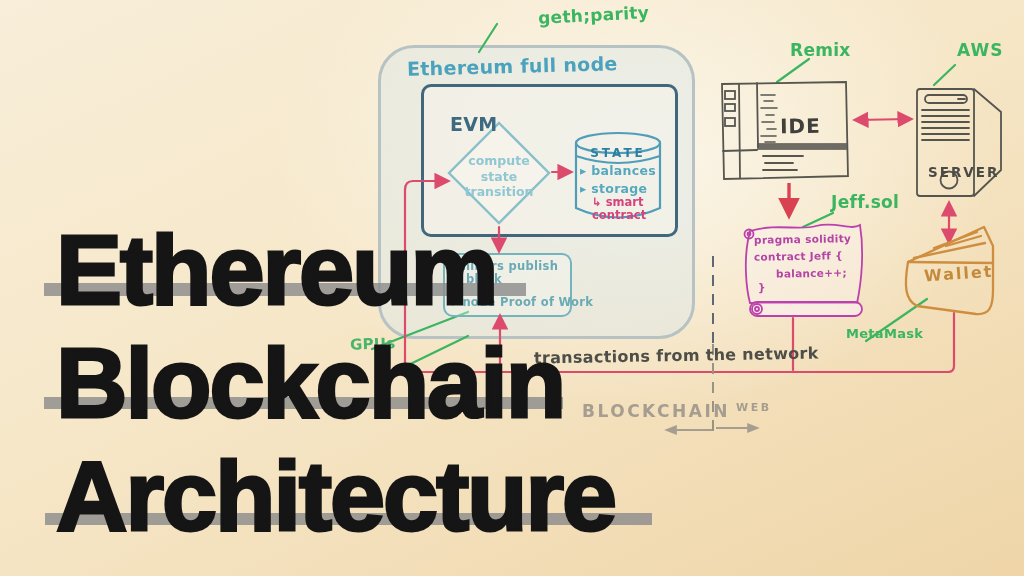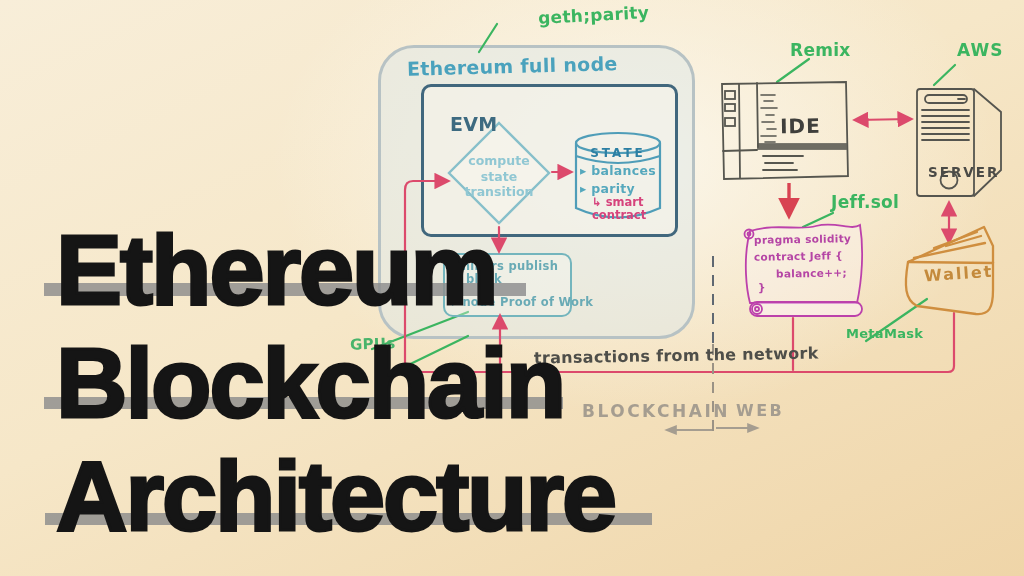--- a/index.html
+++ b/index.html
@@ -144,31 +144,31 @@
   <div class="hw lbl" style="left:430px;top:113px;font-size:19px;font-weight:700;color:#3d6a80;margin-left:20px;">EVM</div>
 
   <div class="lbl abs" style="left:454px;top:153px;width:90px;text-align:center;font-size:12.5px;line-height:15.5px;color:#90c7d3;font-weight:600;">
     <div>compute</div>
     <div>state</div>
     <div>transition</div>
   </div>
 
   <div class="lbl abs" style="left:580px;top:146px;width:76px;text-align:center;font-size:12px;font-weight:700;letter-spacing:3px;color:#2c7fa3;">STATE</div>
   <div class="hw lbl" style="left:580px;top:163px;font-size:12.5px;font-weight:600;color:#55a8bd;">▸ balances</div>
-  <div class="hw lbl" style="left:580px;top:181px;font-size:12.5px;font-weight:600;color:#55a8bd;">▸ parity</div>
+  <div class="hw lbl" style="left:580px;top:181px;font-size:12.5px;font-weight:600;color:#55a8bd;">▸ storage</div>
   <div class="lbl abs" style="left:592px;top:196px;width:74px;font-size:11.5px;line-height:12.5px;font-weight:600;color:#d6437c;">↳ smart contract</div>
 
   <div class="hw lbl" style="left:458px;top:259px;font-size:11.5px;font-weight:600;color:#69aab5;">miners publish</div>
   <div class="hw lbl" style="left:466px;top:272px;font-size:11.5px;font-weight:600;color:#69aab5;">block</div>
   <div class="hw lbl" style="left:452px;top:295px;font-size:11.5px;font-weight:600;color:#69aab5;">▸ node Proof of Work</div>
   <div class="hw lbl" style="left:350px;top:335px;font-size:15px;font-weight:600;color:#49b46b;transform:rotate(-2deg);">GPUs</div>
 
   <div class="hw lbl" style="left:534px;top:346px;font-size:16px;font-weight:600;color:#4e4e49;transform:rotate(-1deg);">transactions from the network</div>
   <div class="hw lbl" style="left:582px;top:401px;font-size:17px;font-weight:600;letter-spacing:2.5px;color:#a59d90;">BLOCKCHAIN</div>
-  <div class="hw lbl" style="left:736px;top:401px;font-size:16px;font-weight:600;letter-spacing:2.5px;color:#a59d90;">WEB</div>
+  <div class="hw lbl" style="left:736px;top:401px;font-size:11px;font-weight:600;letter-spacing:2.5px;color:#a59d90;">WEB</div>
 
   <div class="hw lbl" style="left:780px;top:86px;font-size:20px;font-weight:600;letter-spacing:1px;color:#3f3f3c;transform:rotate(-1deg);margin-top:28px;">IDE</div>
   <div class="hw lbl" style="left:790px;top:40px;font-size:17px;font-weight:600;color:#3bb560;">Remix</div>
   <div class="hw lbl" style="left:944px;top:40px;font-size:17px;font-weight:600;letter-spacing:1px;color:#3bb560;margin-left:13px;">AWS</div>
   <div class="hw lbl" style="left:928px;top:144px;font-size:13.5px;font-weight:600;letter-spacing:2px;color:#4a4a46;margin-top:20px;">SERVER</div>
   <div class="hw lbl" style="left:831px;top:192px;font-size:17px;font-weight:600;color:#3bb560;">Jeff.sol</div>
   <div class="hw lbl" style="left:846px;top:326px;font-size:13px;font-weight:600;color:#3bb560;">MetaMask</div>
   <div class="hw lbl" style="left:924px;top:264px;font-size:16px;font-weight:600;letter-spacing:2px;color:#c48a3c;transform:rotate(-4deg);">Wallet</div>
 
   <div class="hw lbl" style="left:754px;top:233px;font-size:10.5px;font-weight:600;color:#b545a5;transform:rotate(-1deg);">pragma solidity</div>

